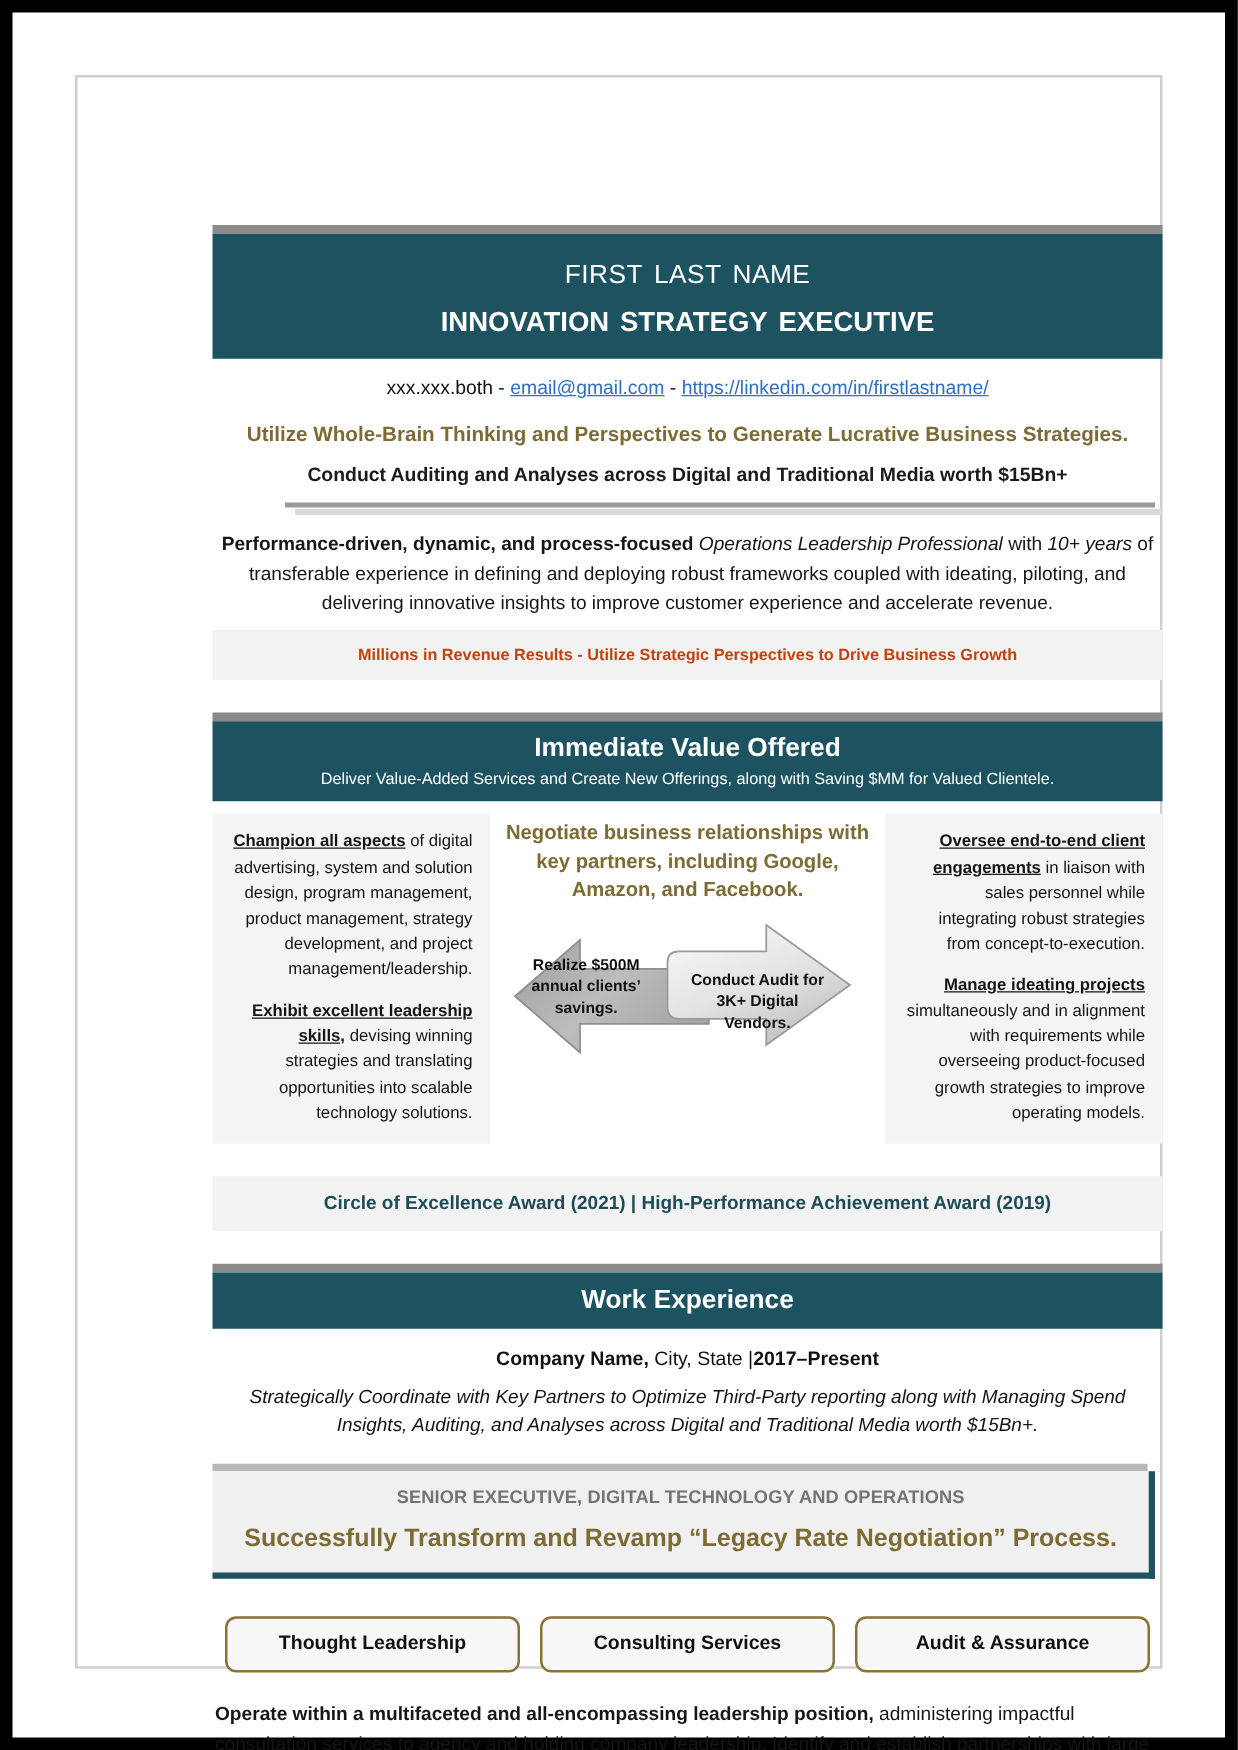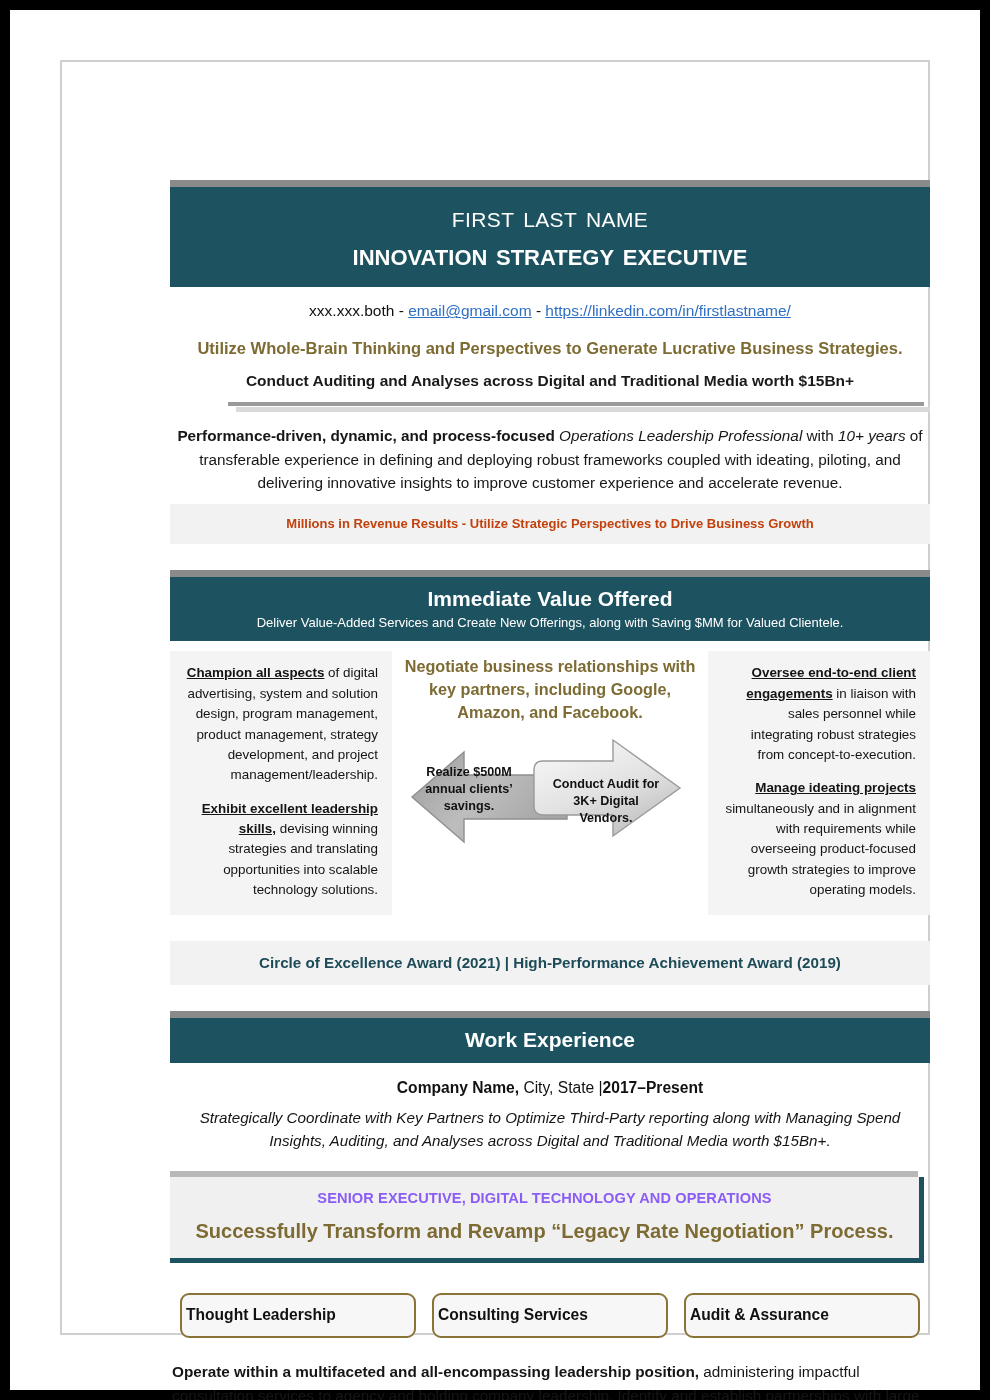--- a/index.html
+++ b/index.html
@@ -256,21 +256,21 @@
     background: #f0f0f0;
     border-right: 5px solid #1d5360;
     border-bottom: 5px solid #1d5360;
     padding: 11px 12px 13px 12px;
     text-align: center;
     box-sizing: border-box;
   }
   .job-title {
     font-size: 14.6px;
     font-weight: bold;
-    color: #8b5cf6;
+    color: #737373;
     letter-spacing: 0.1px;
     line-height: 1.4;
   }
   .job-sub {
     font-size: 20px;
     font-weight: bold;
     color: #7d6b33;
     line-height: 1.4;
     padding-top: 9px;
   }
@@ -280,20 +280,21 @@
     display: flex;
     justify-content: space-between;
     gap: 16px;
     margin: 24px 10px 0 10px;
   }
   .pill {
     flex: 1;
     border: 2.5px solid #8a7336;
     border-radius: 9px;
     background: #f7f7f7;
+    text-align: center;
     font-size: 15.6px;
     font-weight: bold;
     color: #111111;
     padding: 11px 4px 12px 4px;
     box-sizing: border-box;
   }
 
   
   .closing {
     font-size: 15.3px;

